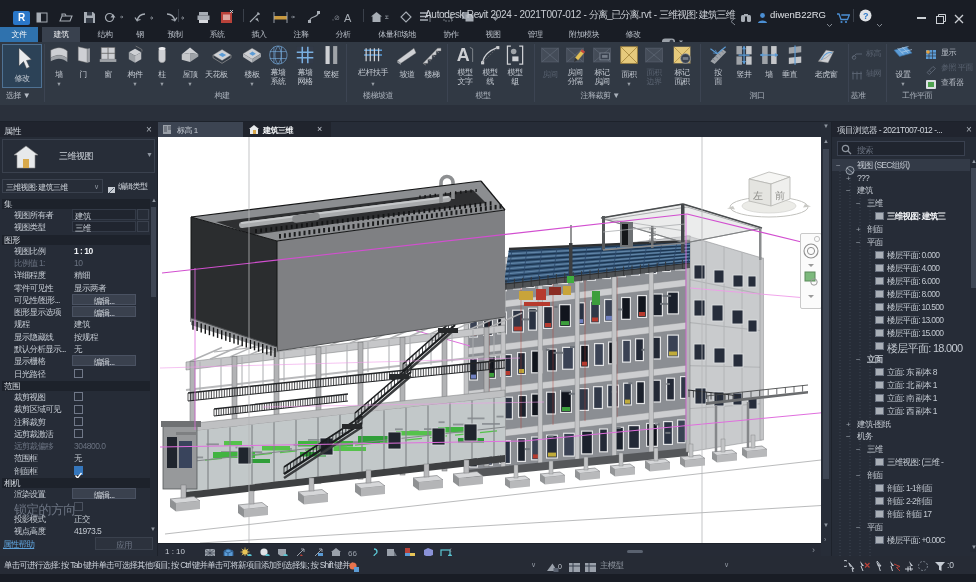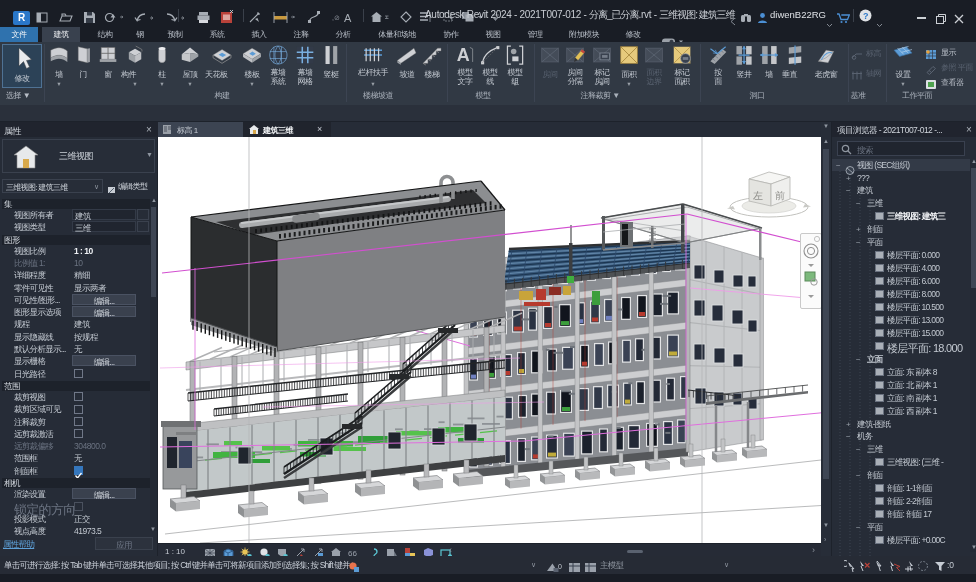--- a/index.html
+++ b/index.html
@@ -197,21 +197,21 @@
     </div>
     <div class="ab" style="left:121px;top:2px;width:28px;height:56px">
       <svg width="22" height="22" style="position:absolute;left:3px;top:0">
         <g transform="scale(0.69)">
           <path d="M7 12 L16 7 L25 12 L16 17 Z" fill="#ced0d4"></path>
           <path d="M7 12 L16 17 L16 27 L7 22 Z" fill="#9fa3a8"></path>
           <path d="M25 12 L16 17 L16 27 L25 22 Z" fill="#bfc1c5"></path>
           <path d="M17 3 L26 8 L26 11" fill="none" stroke="#888"></path>
         </g>
       </svg>
-      <div class="tx" style="left:0;top:25px;width:28px;text-align:left;font-size:8px;color:#c4cad2;letter-spacing:-0.5px">构件</div>
+      <div class="tx" style="left:0;top:25px;width:28px;text-align:center;font-size:8px;color:#c4cad2;letter-spacing:-0.5px">构件</div>
       <div class="tx" style="left:0;top:37px;width:28px;text-align:center;font-size:5.5px;color:#9aa0a8">▼</div>
     </div>
     <div class="ab" style="left:150px;top:2px;width:24px;height:56px">
       <svg width="22" height="22" style="position:absolute;left:1px;top:0">
         <g transform="scale(0.69)">
           <rect x="11" y="5" width="10" height="22" rx="5" fill="#ced0d4" stroke="#777" stroke-width="0.5"></rect>
           <ellipse cx="16" cy="6.5" rx="5" ry="2.2" fill="#ecedef"></ellipse>
         </g>
       </svg>
       <div class="tx" style="left:0;top:25px;width:24px;text-align:center;font-size:8px;color:#c4cad2;letter-spacing:-0.5px">柱</div>

